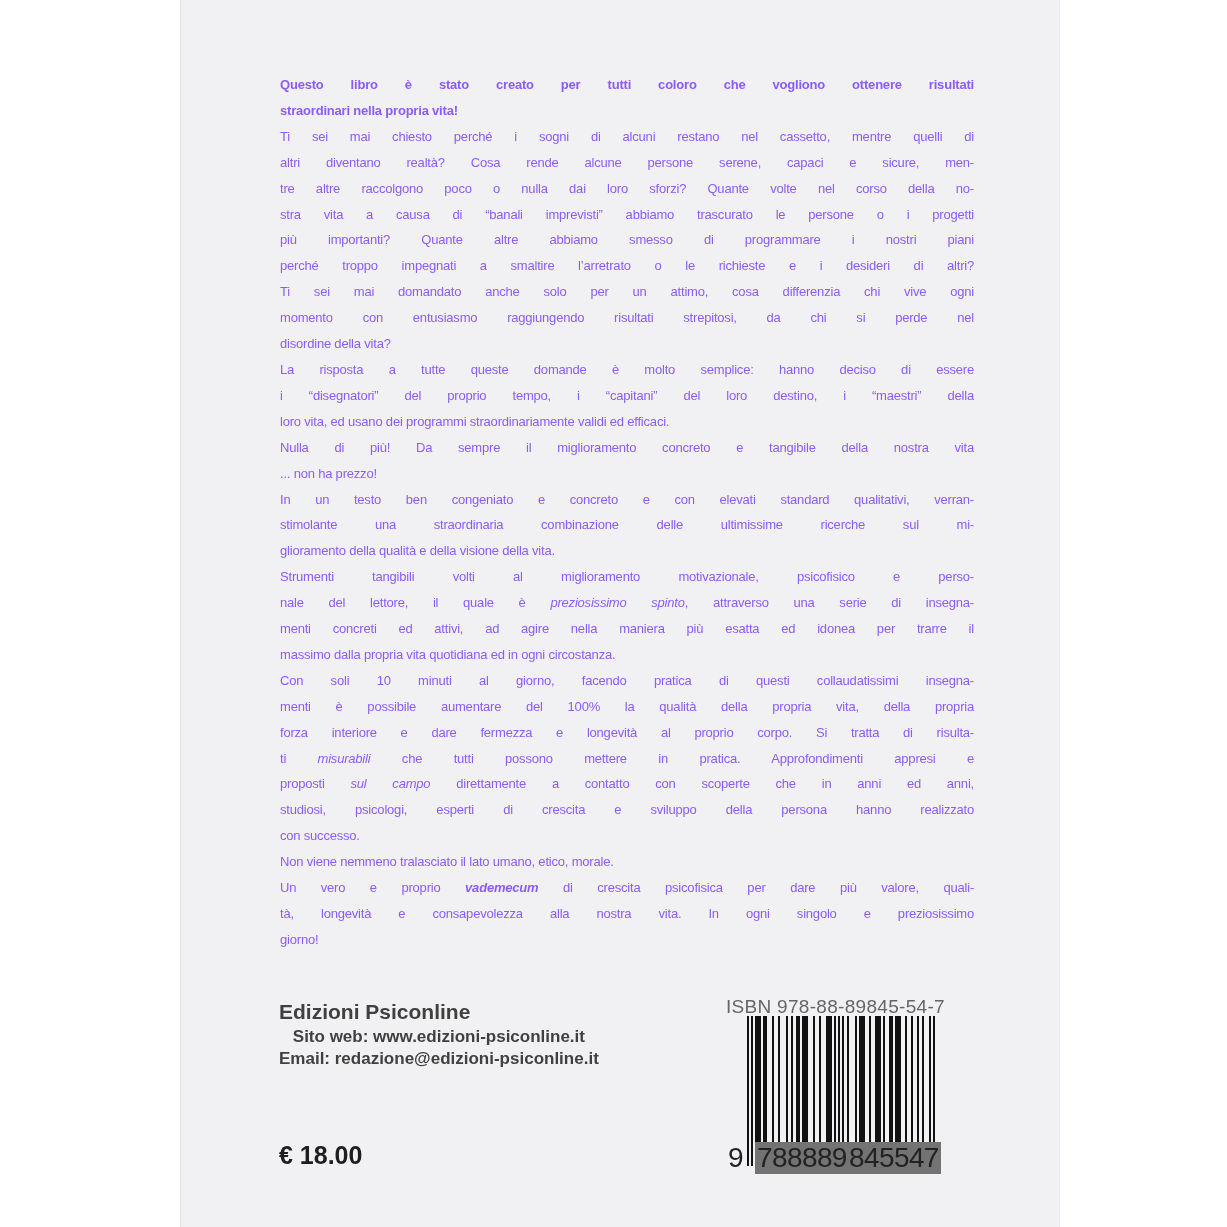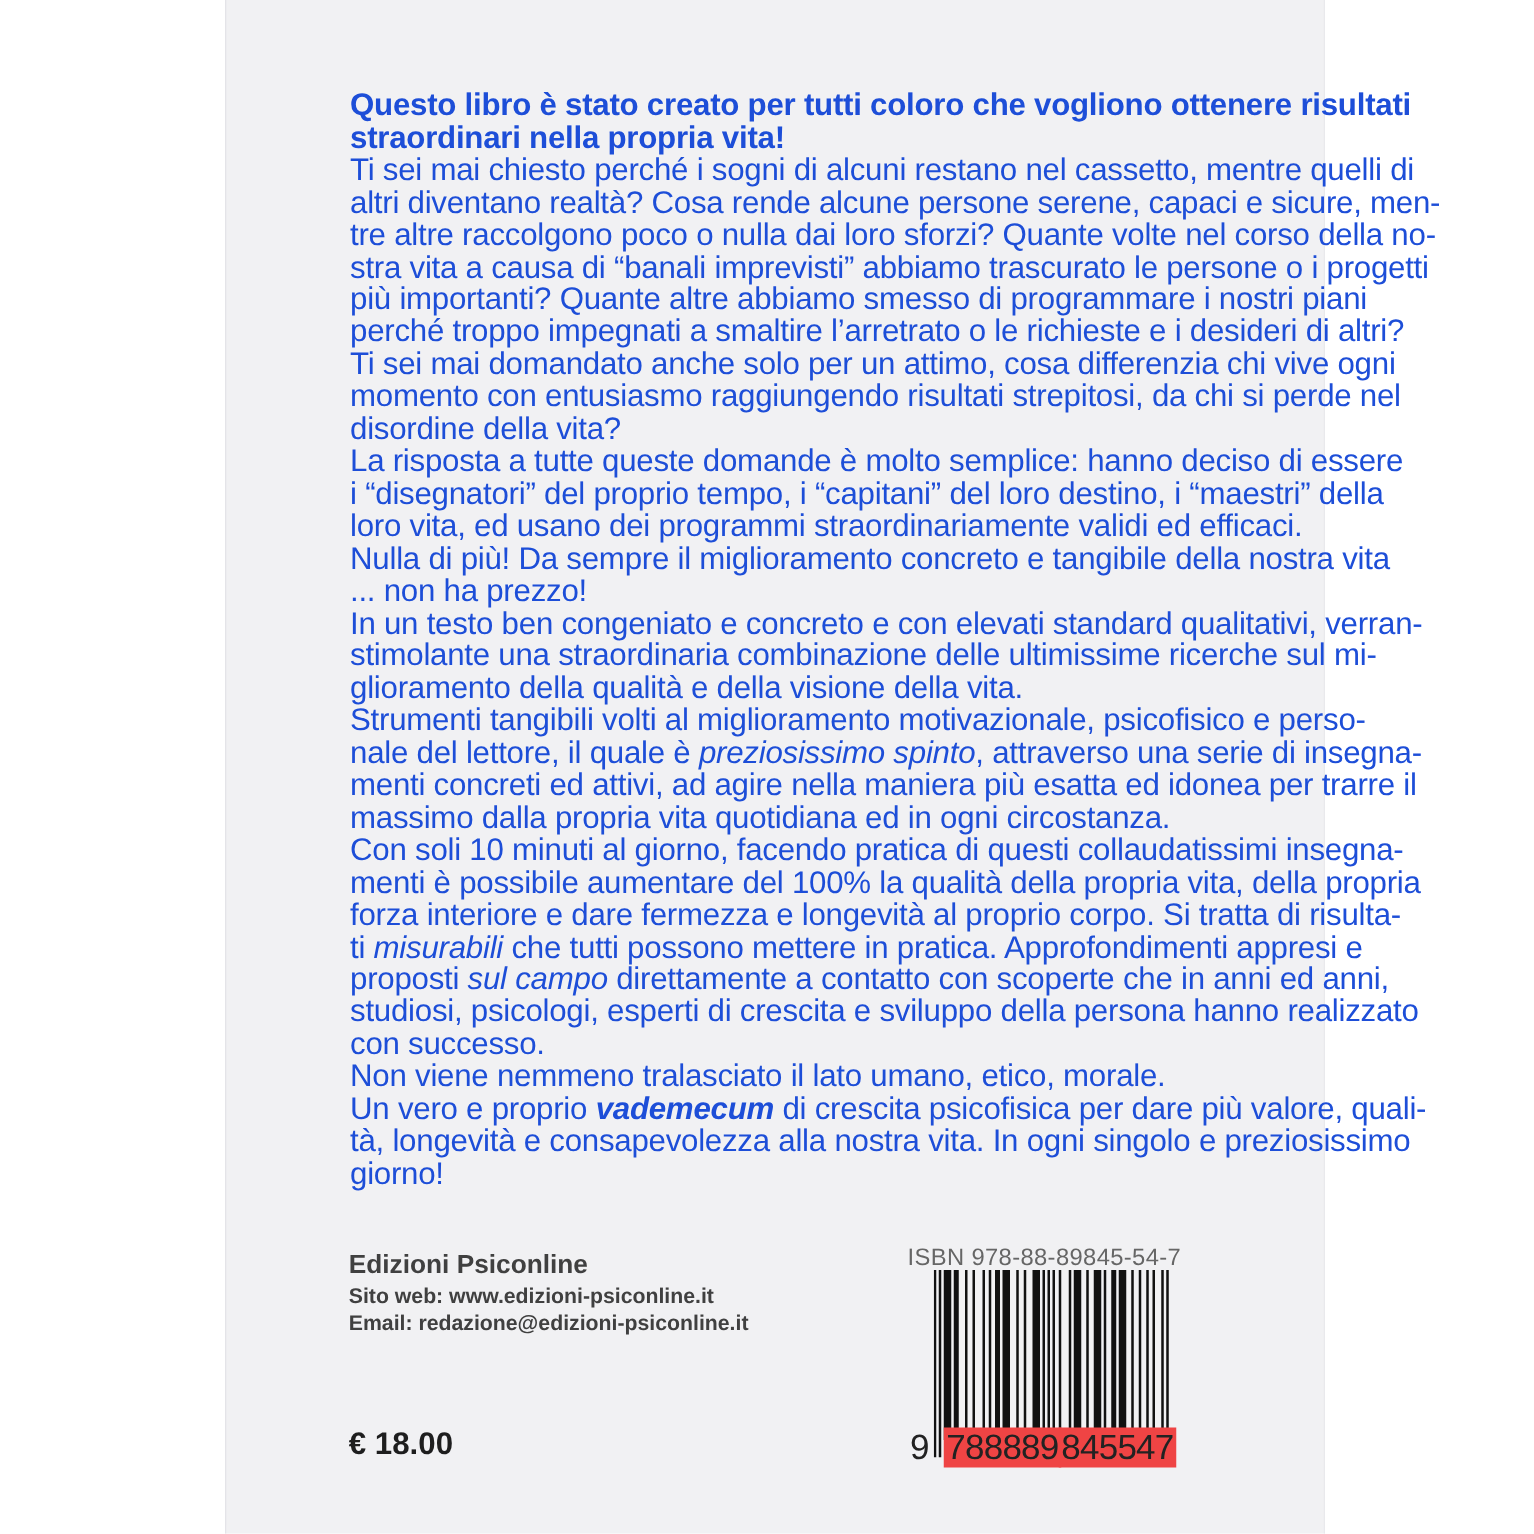--- a/index.html
+++ b/index.html
@@ -5,48 +5,48 @@
     html, body { margin: 0; padding: 0; background: #ffffff; }
     body { width: 1227px; height: 1227px; position: relative; overflow: hidden; }
     .cover {
       position: absolute; left: 180px; top: 0; width: 880px; height: 1227px;
       background: #f1f1f3;
       box-shadow: inset 1px 0 0 #e4e4e8, inset -1px 0 0 #e9e9ec;
     }
     .blurb {
       position: absolute; left: 280px; top: 72px; width: 694px;
       font-family: "Liberation Sans", sans-serif;
-      font-size: 25px; line-height: 25.9px; color: #1d4ed8;
+      font-size: 13px; line-height: 25.9px; color: #8b5cf6;
       text-align: justify;
       letter-spacing: -0.2px;
     }
     .blurb p { margin: 0; }
     .lead { font-weight: bold; text-align: left; }
     .line { display: block; text-align: justify; text-align-last: justify; white-space: nowrap; }
     .line.last { text-align-last: left; }
     .publisher {
       position: absolute; left: 279px; top: 998px;
       font-family: "Liberation Sans", sans-serif; color: #404040;
     }
     .pub-name { font-size: 21px; font-weight: bold; line-height: 28px; }
-    .pub-line { font-size: 17px; font-weight: bold; line-height: 22px; }
+    .pub-line { font-size: 17px; font-weight: bold; line-height: 22px; text-align: center; }
     .price {
       position: absolute; left: 279px; top: 1141px;
       font-family: "Liberation Sans", sans-serif; font-size: 25px; font-weight: bold; color: #1e1e1e; text-align: right;
     }
     .isbn {
       position: absolute; left: 726px; top: 996px; width: 240px;
       font-family: Liberation Sans, sans-serif; font-size: 19px; color: #666; letter-spacing: 0.3px;
     }
     .barcode {
       position: absolute; left: 747px; top: 1016px; width: 190px; height: 150px;
     }
     .ean {
       position: absolute; top: 1142px; font-family: "Liberation Sans", sans-serif;
-      font-size: 28px; color: #222; background: #ef4444; line-height: 32px;
+      font-size: 28px; color: #222; background: #737373; line-height: 32px;
     }
     .ean.first { left: 728px; background: transparent; }
     .ean.g1 { left: 755px; padding: 0 2px; letter-spacing: -0.6px; }
     .ean.g2 { left: 847px; padding: 0 2px; letter-spacing: -0.6px; }
   </style>
 </head>
 <body>
 
 <div class="cover"></div>
 

